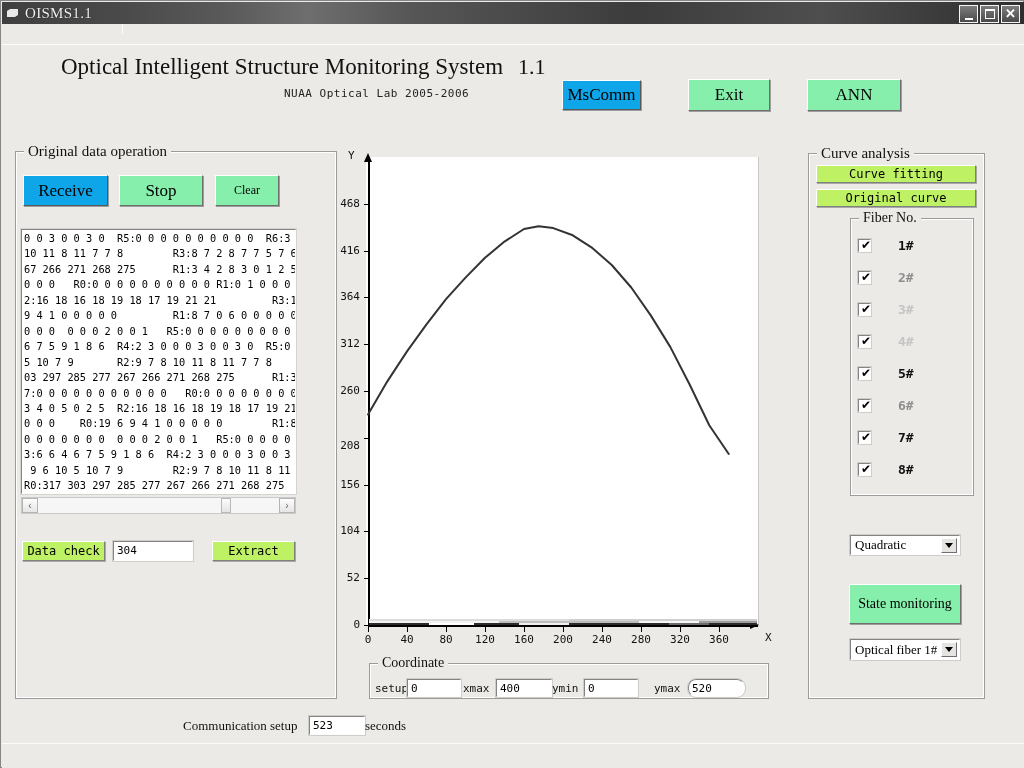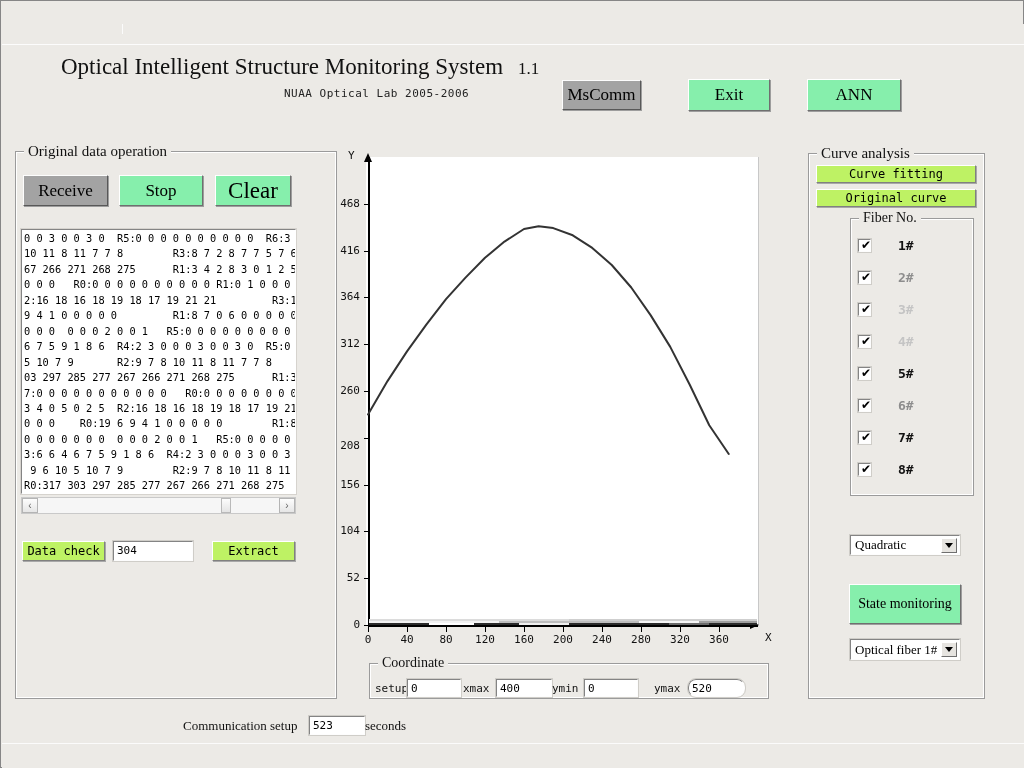--- a/index.html
+++ b/index.html
@@ -54,39 +54,39 @@
     background:#eceae6;border-right:1px solid #fbfbfb;
   }
   .hairline{
     position:absolute;left:0;top:20px;width:1022px;height:1px;background:#fcfcfc;
   }
   
   .app-title{
     position:absolute;left:60px;top:53px;
     font-size:23px;color:#111;font-family:"Liberation Serif",serif;white-space:nowrap;
   }
-  .app-title .ver{font-size:17px;padding-left:15px;}
+  .app-title .ver{font-size:22px;padding-left:15px;}
   .app-sub{
     position:absolute;left:283px;top:86px;
     font-size:11px;color:#222;font-family:"DejaVu Sans Mono",monospace;
     letter-spacing:.5px;white-space:nowrap;
   }
   
   .btn{
     background:#86efac;
     border-top:1px solid #ffffff;border-left:1px solid #ffffff;
     border-right:1px solid #6f6f6f;border-bottom:1px solid #6f6f6f;
     box-shadow:1px 1px 0 #9d9d9d;
     font-family:"Liberation Serif",serif;color:#000;
     display:flex;align-items:center;justify-content:center;
     box-sizing:border-box;cursor:default;user-select:none;
     position:absolute;
   }
   .btn.pressed{
-    background:#a3a3a3;
+    background:#0ea5e9;
     border-top:1px solid #fdfdfd;border-left:1px solid #fdfdfd;
     border-right:1px solid #585858;border-bottom:1px solid #585858;
   }
   .btn.flat{
     background:#bef264;border-top:1px solid #fff;border-left:1px solid #fff;
     border-right:1px solid #808080;border-bottom:1px solid #808080;box-shadow:1px 1px 0 #a8a8a8;
   }
   
   #btn-mscomm{left:561px;top:79px;width:79px;height:30px;font-size:17px;}
   #btn-exit{left:687px;top:78px;width:82px;height:32px;font-size:17px;}
@@ -102,21 +102,21 @@
     font-size:15px;color:#111;font-family:"Liberation Serif",serif;white-space:nowrap;
   }
   .group-title.small{font-size:14px;}
   #grp-original{left:14px;top:150px;width:322px;height:548px;}
   #grp-curve{left:807px;top:152px;width:177px;height:546px;}
   #grp-fiber{left:849px;top:217px;width:124px;height:278px;}
   #grp-coord{left:368px;top:662px;width:400px;height:36px;}
   
   #btn-receive{left:22px;top:174px;width:85px;height:31px;font-size:17px;}
   #btn-stop{left:118px;top:174px;width:84px;height:31px;font-size:17px;}
-  #btn-clear{left:214px;top:174px;width:76px;height:31px;font-size:23px;}
+  #btn-clear{left:214px;top:174px;width:64px;height:31px;font-size:12px;}
   #btn-datacheck{left:21px;top:540px;width:83px;height:20px;font-size:12px;font-family:"DejaVu Sans Mono",monospace;}
   #btn-extract{left:211px;top:540px;width:83px;height:20px;font-size:12px;font-family:"DejaVu Sans Mono",monospace;}
   
   .textbox{
     position:absolute;left:20px;top:228px;width:275px;height:265px;
     background:#ffffff;
     border-top:1px solid #848484;border-left:1px solid #848484;
     border-right:1px solid #ffffff;border-bottom:1px solid #ffffff;
     outline:1px solid #d6d3ce;
     overflow:hidden;box-sizing:border-box;
@@ -231,20 +231,41 @@
   }
   .statusline{
     position:absolute;left:1px;top:742px;width:1022px;height:1px;background:#fbfbfb;
   }
 </style>
 </head>
 <body>
 
 <div class="win">
 
+  <div class="titlebar">
+    <div class="tb-icon">
+        <div class="flag"></div>
+      </div>
+    <div class="tb-title">OISMS1.1</div>
+    <div class="tb-btns">
+      <div class="tb-btn">
+          <div class="gl" style="align-items:flex-end;padding-bottom:2px;">
+            <div class="minbar"></div>
+          </div>
+        </div>
+      <div class="tb-btn">
+          <div class="gl">
+            <div class="maxbox"></div>
+          </div>
+        </div>
+      <div class="tb-btn">
+          <div class="gl" style="font-size:13px;font-weight:bold;">✕</div>
+        </div>
+    </div>
+  </div>
 
   <div class="clientarea">
     <div class="tabstub"></div>
     <div class="hairline"></div>
   </div>
 
   <div class="app-title">
     <span>Optical Intelligent Structure Monitoring System</span><span class="ver">1.1</span>
   </div>
   <div class="app-sub">NUAA Optical Lab 2005-2006</div>

